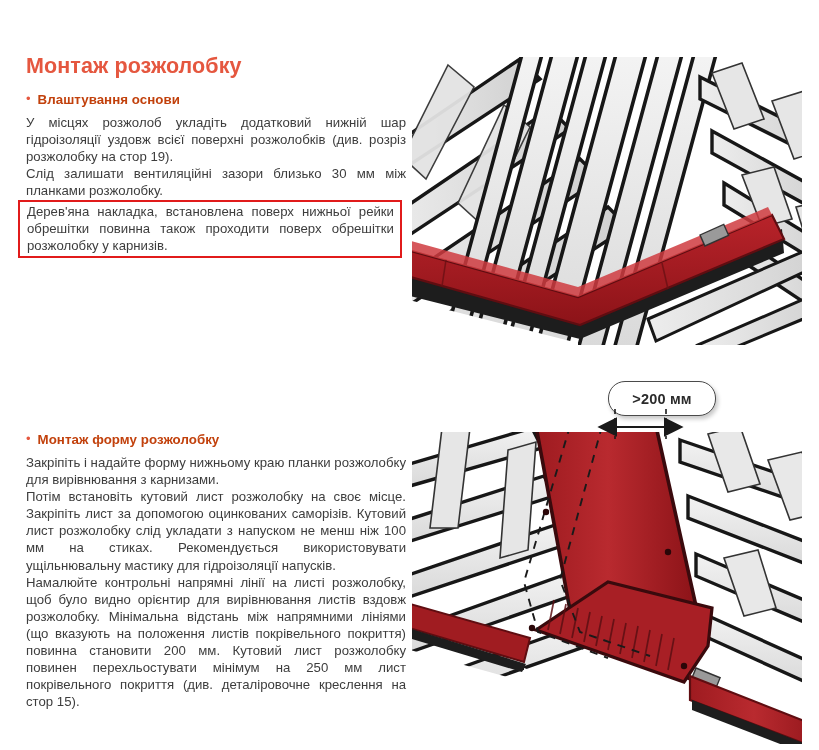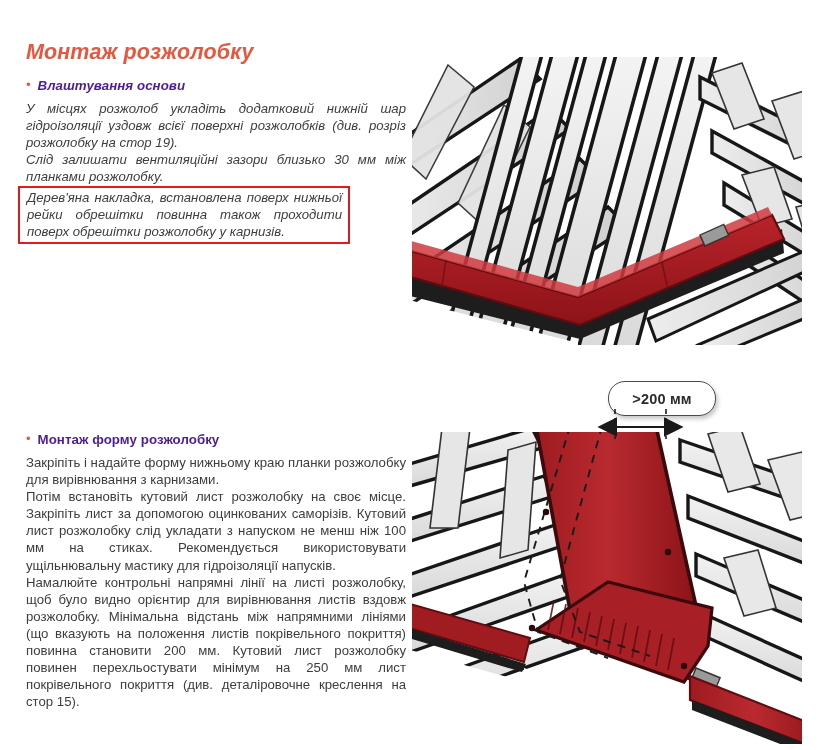--- a/index.html
+++ b/index.html
@@ -19,23 +19,22 @@
 
   .page {
     position: absolute;
     inset: 0;
   }
 
   
   .text-col {
     position: absolute;
     left: 26px;
-    top: 41px;
+    top: 55px;
     width: 380px;
-    font-style: italic;
   }
 
   .doc-title {
     margin: 0 0 13px 0;
     font-size: 21.5px;
     font-weight: bold;
     color: #e5573f;
     letter-spacing: 0.1px;
     line-height: 1.1;
   }
@@ -49,41 +48,41 @@
   .sub-head .bullet {
     color: #e5573f;
     font-size: 13px;
     line-height: 1;
     flex: 0 0 auto;
     transform: translateY(-1px);
   }
   .sub-head .sub-head-label {
     font-size: 13.3px;
     font-weight: bold;
-    color: #4c1d95;
+    color: #c2410c;
     letter-spacing: .05px;
   }
 
   .para {
     margin: 0;
     font-size: 13.2px;
     line-height: 17.1px;
     text-align: justify;
     text-justify: inter-word;
     color: #3d3d3d;
     hyphens: manual;
   }
   .para + .para { margin-top: 0px; }
 
   
   .boxed-para {
     border: 2.2px solid #e11b1b;
     padding: 1px 6px 2px 7px;
     margin: 1px 0 1px -8px;
-    width: 332px;
+    width: 384px;
     box-sizing: border-box;
     text-align: justify;
     font-size: 13.2px;
     line-height: 17.1px;
     color: #3d3d3d;
   }
 
   .section-two {
     position: absolute;
     left: 26px;

